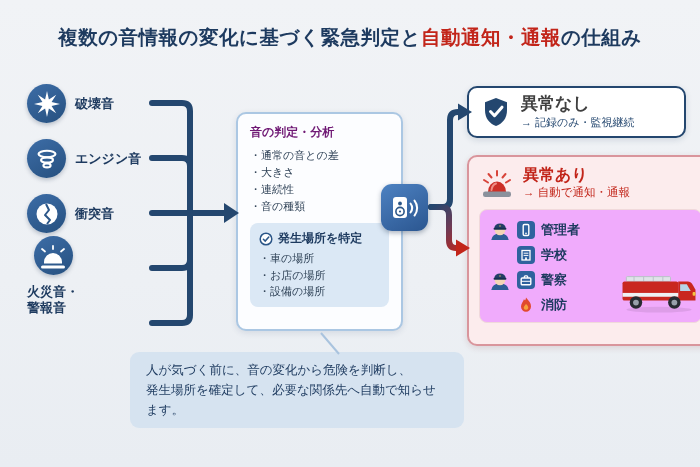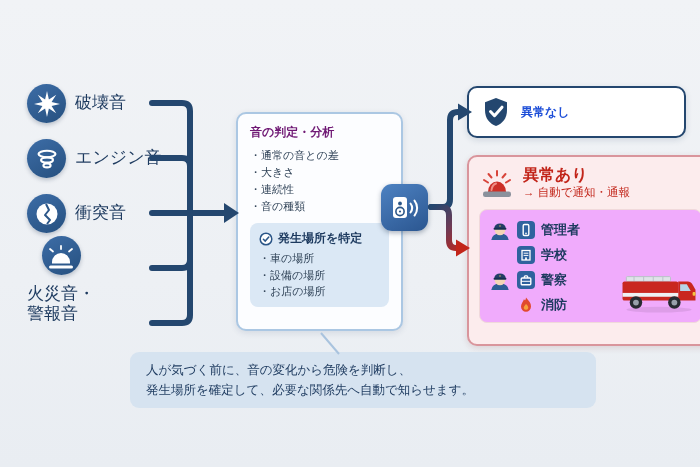--- a/index.html
+++ b/index.html
@@ -11,21 +11,21 @@
   .title{position:absolute;top:24px;left:0;right:0;text-align:center;
          font-size:19.5px;font-weight:bold;color:#1d3a5f;letter-spacing:.5px;z-index:2;}
   .title .red{color:#c2251a;}
 
   
   .src-row{position:absolute;left:27px;display:flex;align-items:center;gap:9px;z-index:2;}
   .src-circle{width:39px;height:39px;border-radius:50%;flex:0 0 39px;
     background:linear-gradient(150deg,#3d6da7,#26507f);
     display:flex;align-items:center;justify-content:center;
     box-shadow:0 2px 4px rgba(20,40,70,.25);}
-  .src-label{font-size:17px;font-weight:normal;color:#1d3a5f;line-height:1.2;white-space:pre-line;}
+  .src-label{font-size:13px;font-weight:bold;color:#1d3a5f;line-height:1.2;white-space:pre-line;}
 
   
   .panel{position:absolute;left:236px;top:112px;width:167px;height:219px;box-sizing:border-box;
     background:#fcfdff;border:2px solid #abc7e3;border-radius:10px;z-index:2;
     padding:10px 12px;box-shadow:0 2px 6px rgba(30,58,95,.12);}
   .panel-title{font-size:12px;font-weight:bold;color:#701a75;margin-bottom:6px;}
   .panel-item{font-size:11px;color:#2f4257;line-height:1.55;}
   .loc-box{margin-top:8px;background:#dbe8f5;border-radius:8px;padding:7px 9px;}
   .loc-head{display:flex;align-items:center;gap:5px;font-size:12px;font-weight:bold;color:#1d3a5f;margin-bottom:3px;}
   .loc-item{font-size:11px;color:#2f4257;line-height:1.5;}
@@ -33,48 +33,51 @@
   .device{position:absolute;left:381px;top:184px;width:47px;height:47px;border-radius:11px;
     background:linear-gradient(150deg,#4d82c2,#2b5690);z-index:3;
     display:flex;align-items:center;justify-content:center;
     box-shadow:0 2px 5px rgba(20,40,70,.35);}
 
   
   .box-normal{position:absolute;left:467px;top:86px;width:219px;height:52px;box-sizing:border-box;
     background:#fff;border:2.5px solid #24476f;border-radius:10px;z-index:2;
     display:flex;align-items:center;gap:10px;padding:0 12px;
     box-shadow:0 2px 6px rgba(30,58,95,.15);}
-  .bn-title{font-size:12px;font-weight:bold;color:#1d4ed8;line-height:1.2;}
+  .bn-title{font-size:17px;font-weight:bold;color:#404040;line-height:1.2;}
   .bn-sub{font-size:11px;color:#24476f;margin-top:1px;}
 
   .box-abnormal{position:absolute;left:467px;top:155px;width:247px;height:191px;box-sizing:border-box;
     background:#fceced;border:2px solid #d9959c;border-radius:10px;z-index:2;
     padding:9px 10px;box-shadow:0 2px 6px rgba(120,40,40,.15);}
   .ab-head{display:flex;align-items:center;gap:8px;}
   .ab-title{font-size:16px;font-weight:bold;color:#c2251a;line-height:1.15;}
   .ab-sub{font-size:11.5px;color:#c2251a;margin-top:1px;}
   .recipients{position:relative;margin-top:9px;background:#f0abfc;border-radius:8px;
     padding:7px 9px;height:114px;box-sizing:border-box;border:1px solid #f0d9db;}
   .rec-row{display:flex;align-items:center;gap:6px;height:25px;}
   .rec-row.indent{padding-left:28px;text-align:right;}
   .rec-label{font-size:13px;font-weight:bold;color:#1d3a5f;}
   .truck{position:absolute;right:3px;bottom:3px;z-index:1;}
 
   
-  .note{position:absolute;left:130px;top:352px;width:466px;box-sizing:border-box;
+  .note{position:absolute;left:130px;top:352px;width:334px;box-sizing:border-box;
     background:#d6e3f0;border-radius:9px;padding:8px 16px;z-index:2;
     font-size:12.5px;color:#1d3a5f;line-height:1.6;}
 
   .wires{position:absolute;left:0;top:0;z-index:4;pointer-events:none;}
 </style>
 </head>
 <body>
 
 <div class="canvas">
 
+  <div class="title">
+    <span>複数の音情報の変化に基づく緊急判定と</span><span class="red">自動通知・通報</span><span>の仕組み</span>
+  </div>
 
   <div class="src-row" style="top:84px;">
     <div class="src-circle">
       <svg width="28" height="28" viewBox="-14 -14 28 28">
           <polygon fill="#fff" points="0,-13 1.9,-4.6 9.2,-9.2 4.6,-1.9 13,0 4.6,1.9 9.2,9.2 1.9,4.6 0,13 -1.9,4.6 -9.2,9.2 -4.6,1.9 -13,0 -4.6,-1.9 -9.2,-9.2 -1.9,-4.6"></polygon>
         </svg>
     </div>
     <div class="src-label">破壊音</div>
   </div>
 
@@ -126,22 +129,22 @@
       <div class="loc-head">
         <span style="display:inline-flex;">
           <svg width="14" height="14" viewBox="0 0 14 14">
               <circle cx="7" cy="7" r="5.8" fill="#fff" stroke="#2b5688" stroke-width="1.5"></circle>
               <path d="M4.4,7.2 l1.8,1.9 l3.6,-4.1" fill="none" stroke="#2b5688" stroke-width="1.5" stroke-linecap="round"></path>
             </svg>
         </span>
         <span>発生場所を特定</span>
       </div>
       <div class="loc-item">・車の場所</div>
+      <div class="loc-item">・お店の場所</div>
       <div class="loc-item">・設備の場所</div>
-      <div class="loc-item">・お店の場所</div>
     </div>
   </div>
 
   <div class="device">
     <svg width="32" height="32" viewBox="0 0 32 32">
       <rect x="4" y="5" width="14" height="21" rx="3" fill="#fff"></rect>
       <circle cx="11" cy="11.5" r="1.9" fill="#2b5688"></circle>
       <circle cx="11" cy="19.5" r="4.1" fill="none" stroke="#2b5688" stroke-width="1.6"></circle>
       <circle cx="11" cy="19.5" r="1.1" fill="#2b5688"></circle>
       <path d="M21.5,11.5 a7.5,7.5 0 0 1 0,9" fill="none" stroke="#fff" stroke-width="2" stroke-linecap="round"></path>
@@ -151,20 +154,21 @@
 
   <div class="box-normal">
     <span style="display:inline-flex;flex:0 0 auto;">
       <svg width="30" height="32" viewBox="0 0 30 32">
         <path d="M15,2 L26,6.2 V14 C26,22.5 21.5,27.5 15,30 C8.5,27.5 4,22.5 4,14 V6.2 Z" fill="#24476f"></path>
         <path d="M9.5,15.5 l4,4.2 l7.5,-8.5" fill="none" stroke="#fff" stroke-width="3" stroke-linecap="round" stroke-linejoin="round"></path>
       </svg>
     </span>
     <div>
       <div class="bn-title">異常なし</div>
+      <div class="bn-sub">→ 記録のみ・監視継続</div>
     </div>
   </div>
 
   <div class="box-abnormal">
     <div class="ab-head">
       <span style="display:inline-flex;flex:0 0 auto;">
         <svg width="36" height="31" viewBox="0 0 36 31">
           <g stroke="#d8443a" stroke-width="2" stroke-linecap="round">
             <line x1="5" y1="12" x2="9" y2="14.5"></line>
               <line x1="18" y1="3" x2="18" y2="7.5"></line>

